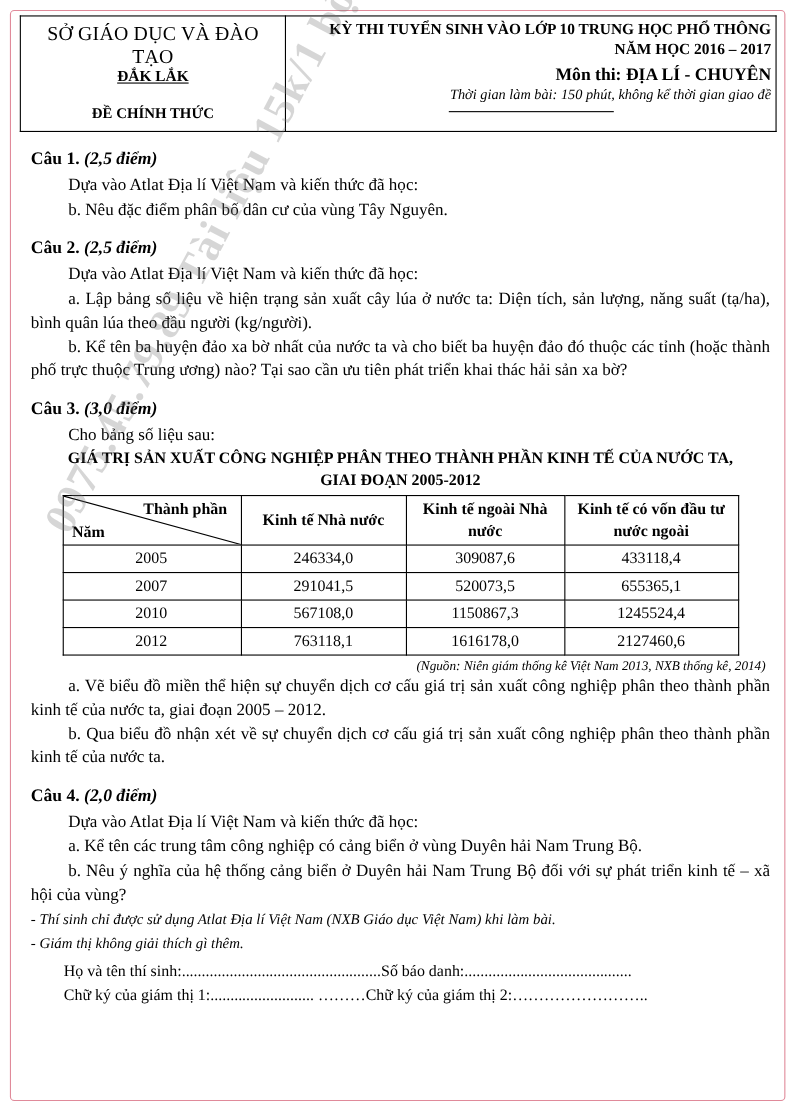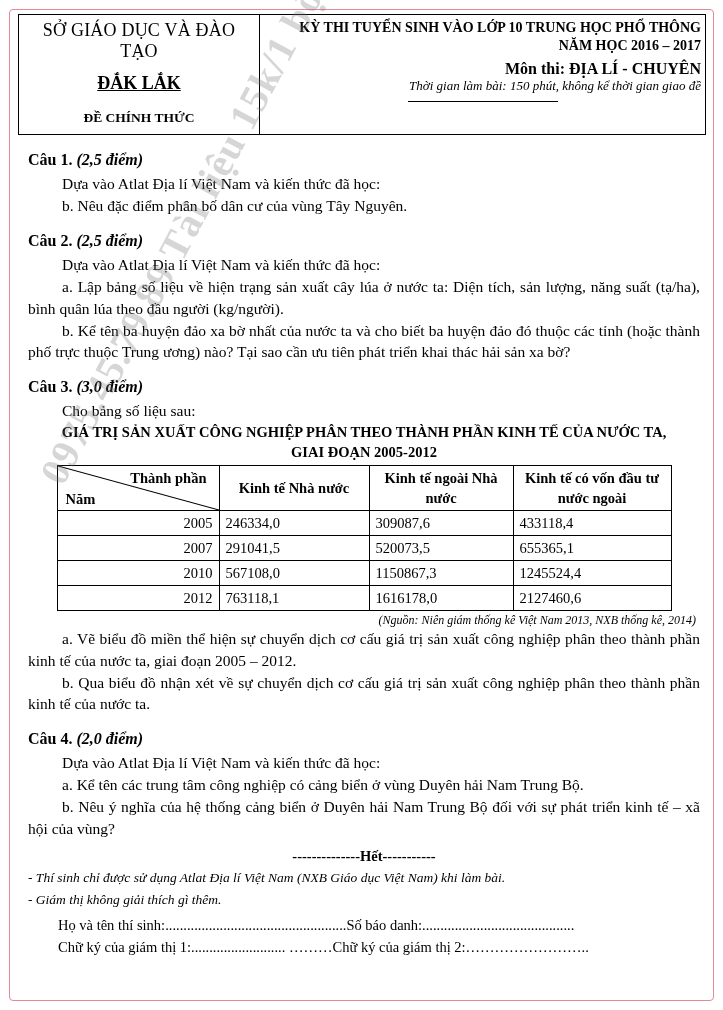--- a/index.html
+++ b/index.html
@@ -51,23 +51,23 @@
   .hd-right {
     text-align: right;
   }
   .hd-line1 {
     font-weight: normal;
     font-size: 18px;
     letter-spacing: 0.2px;
   }
   .hd-line2 {
     font-weight: bold;
-    font-size: 18px;
+    font-size: 14px;
     text-decoration: underline;
-    margin-top: 11px;
+    margin-top: 1px;
   }
   .hd-official {
     font-weight: bold;
     font-size: 13.5px;
     margin-top: 16px;
   }
   .hd-exam1 {
     font-weight: bold;
     font-size: 14px;
   }
@@ -161,25 +161,25 @@
     right: 12px;
     font-weight: bold;
   }
   .corner .bt {
     position: absolute;
     bottom: 1px;
     left: 8px;
     font-weight: bold;
   }
   table.data td.num {
-    text-align: left;
+    text-align: center;
     margin-top: 47px;
   }
   table.data td.yr {
-    text-align: right;
+    text-align: center;
     padding-left: 5px;
   }
   .source {
     text-align: right;
     font-style: italic;
     font-size: 12px;
     margin-top: 1px;
     padding-right: 4px;
   }
   .het {
@@ -332,21 +332,20 @@
     <p class="para">b. Qua biểu đồ nhận xét về sự chuyển dịch cơ cấu giá trị sản xuất công nghiệp phân theo thành phần kinh tế của nước ta.</p>
 
     <div class="q-title">
       <span>Câu 4.</span>
       <span class="pts">(2,0 điểm)</span>
     </div>
     <p class="para">Dựa vào Atlat Địa lí Việt Nam và kiến thức đã học:</p>
     <p class="para">a. Kể tên các trung tâm công nghiệp có cảng biển ở vùng Duyên hải Nam Trung Bộ.</p>
     <p class="para">b. Nêu ý nghĩa của hệ thống cảng biển ở Duyên hải Nam Trung Bộ đối với sự phát triển kinh tế – xã hội của vùng?</p>
 
-    <div class="het">--------------Hết-----------</div>
     <div class="note">- Thí sinh chỉ được sử dụng Atlat Địa lí Việt Nam (NXB Giáo dục Việt Nam) khi làm bài.</div>
     <div class="note">- Giám thị không giải thích gì thêm.</div>
     <div class="fill-line">Họ và tên thí sinh:..................................................Số báo danh:..........................................</div>
     <div class="fill-line2">Chữ ký của giám thị 1:.......................... ………Chữ ký của giám thị 2:……………………..</div>
 
   </div>
 </div>
 
 <div class="watermark">
   <div class="wm-text">0975.45.79.89  Tài liệu 15k/1 bộ</div>

